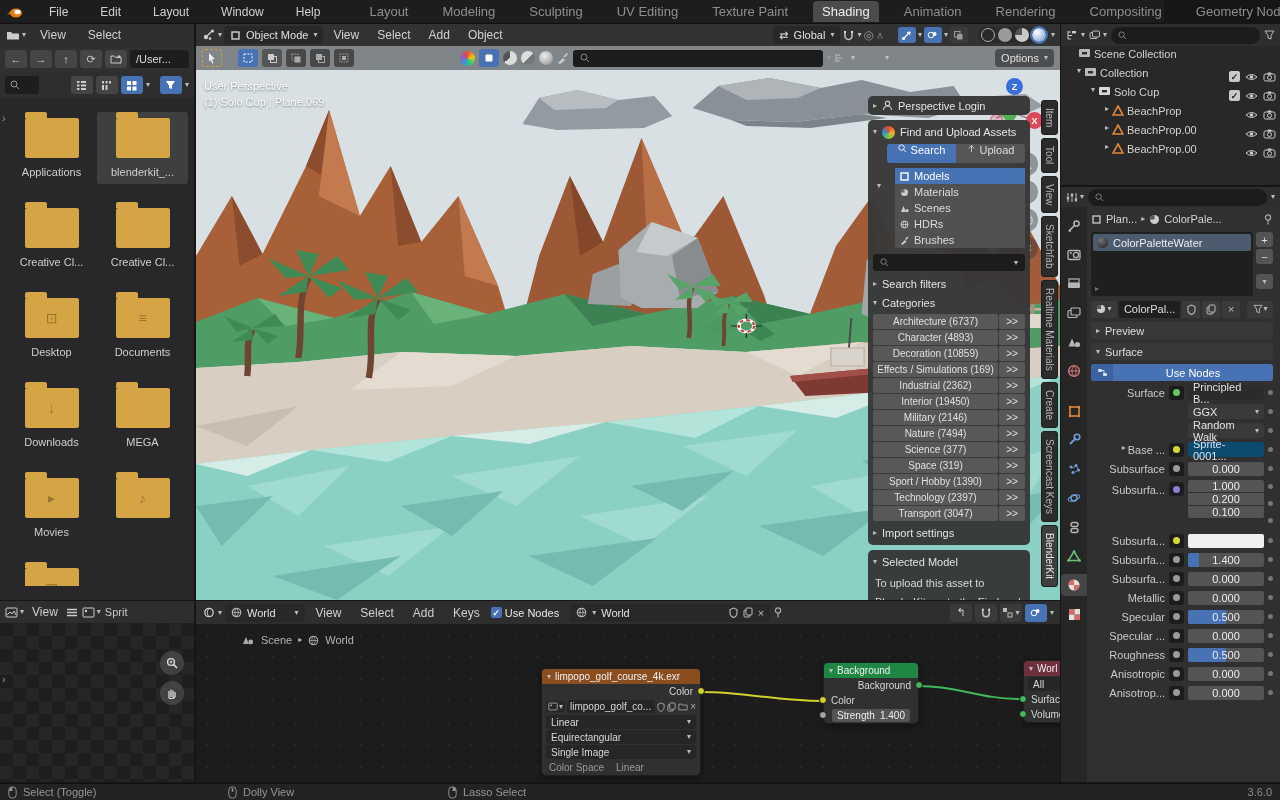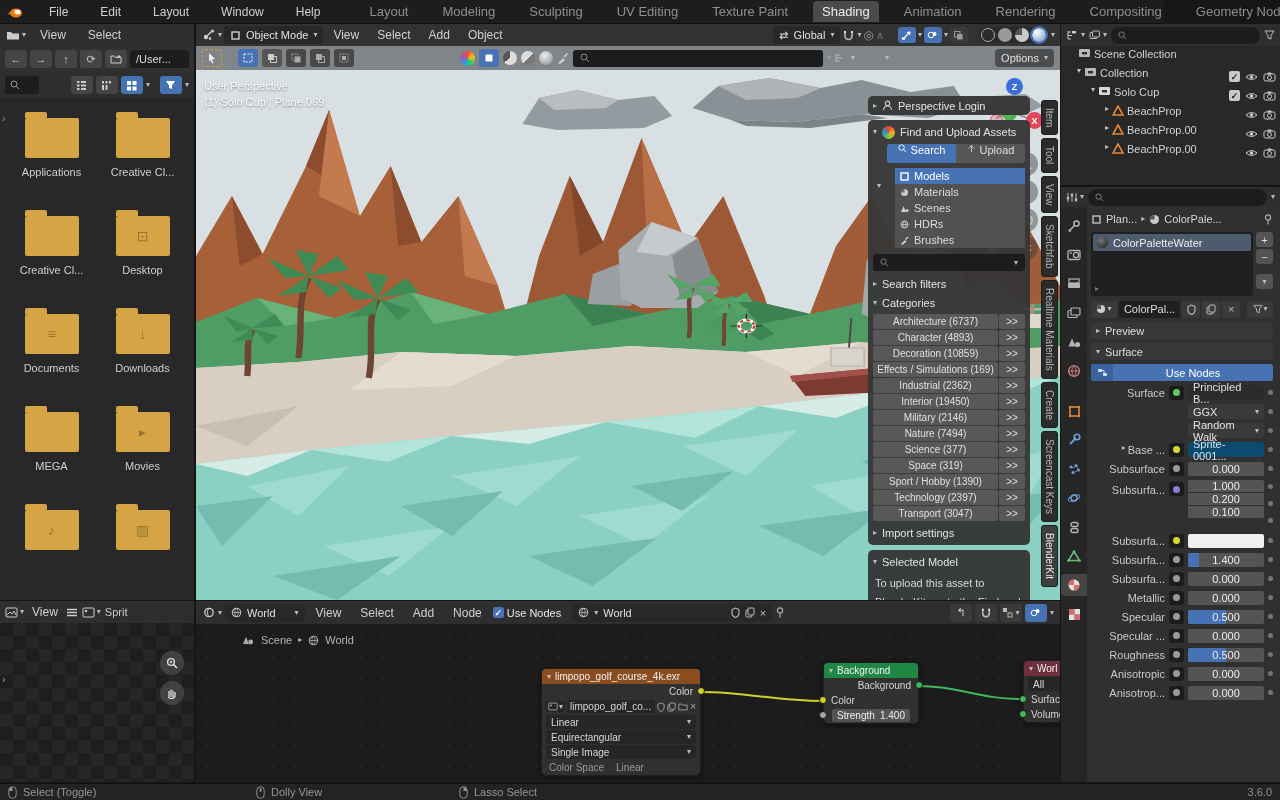--- a/index.html
+++ b/index.html
@@ -258,20 +258,24 @@
         <svg width="11" height="10" viewBox="0 0 11 10">
           <path d="M1 1 h9 L7 5.5 V9 L4 8 V5.5 Z" fill="#fff"></path>
         </svg>
       </span>
     <span class="caret">▾</span>
   </div>
   <div class="fb-grid">
     <div class="folder-tile">
         <span class="folder"></span>
         <span class="folder-label">Applications</span>
+      </div>
+    <div class="folder-tile selected">
+        <span class="folder"></span>
+        <span class="folder-label">blenderkit_...</span>
       </div>
     <div class="folder-tile">
         <span class="folder"></span>
         <span class="folder-label">Creative Cl...</span>
       </div>
     <div class="folder-tile">
         <span class="folder"></span>
         <span class="folder-label">Creative Cl...</span>
       </div>
     <div class="folder-tile">
@@ -1400,21 +1404,21 @@
             <circle cx="7" cy="7" r="5.4" fill="none" stroke="#bbb" stroke-width="1.4"></circle>
             <path d="M1.6 7 h10.8 M7 1.6 a7.8 7.8 0 0 0 0 10.8 M7 1.6 a7.8 7.8 0 0 1 0 10.8" fill="none" stroke="#bbb" stroke-width="1"></path>
           </svg>
         </span>
       <span>World</span>
         <span class="caret" style="margin-left:14px">▾</span>
     </div>
     <span class="menu-item">View</span>
     <span class="menu-item">Select</span>
     <span class="menu-item">Add</span>
-    <span class="menu-item">Node</span>
+    <span class="menu-item">Keys</span>
     <span class="chk" style="background:#4772b3;color:#fff">✓</span>
     <span style="color:#e8e8e8;margin-right:8px">Use Nodes</span>
     <div class="mode-chip" style="width:200px">
       <span>
           <svg width="11" height="11" viewBox="0 0 14 14">
             <circle cx="7" cy="7" r="5.4" fill="none" stroke="#bbb" stroke-width="1.4"></circle>
             <path d="M1.6 7 h10.8 M7 1.6 a7.8 7.8 0 0 0 0 10.8 M7 1.6 a7.8 7.8 0 0 1 0 10.8" fill="none" stroke="#bbb" stroke-width="1"></path>
           </svg>
         </span>
       <span class="caret">▾</span>
@@ -1574,28 +1578,28 @@
         </div>
       <div class="node-row">
           <span class="socket" style="left:-5px;top:3px;background:#42b85c"></span>
           <span>Volume</span>
         </div>
     </div>
   </div>
 </div>
 
 <div id="statusbar">
-  <div class="sb-item" style="width:248px">
+  <div class="sb-item" style="width:220px">
     <svg width="9" height="13" viewBox="0 0 9 13">
         <rect x="0.8" y="0.8" width="7.4" height="11.4" rx="3.5" fill="none" stroke="#8f8f8f"></rect>
         <path d="M1 5 h3.5 V1 a3.5 3.5 0 0 0 -3.5 4 Z" fill="#8f8f8f"></path>
       </svg>
     <span>Select (Toggle)</span>
   </div>
-  <div class="sb-item" style="width:203px">
+  <div class="sb-item" style="width:220px">
     <svg width="9" height="13" viewBox="0 0 9 13">
         <rect x="0.8" y="0.8" width="7.4" height="11.4" rx="3.5" fill="none" stroke="#8f8f8f"></rect>
         <rect x="3.6" y="2" width="1.8" height="4" rx=".9" fill="#8f8f8f"></rect>
       </svg>
     <span>Dolly View</span>
   </div>
   <div class="sb-item">
     <svg width="9" height="13" viewBox="0 0 9 13">
         <rect x="0.8" y="0.8" width="7.4" height="11.4" rx="3.5" fill="none" stroke="#8f8f8f"></rect>
         <path d="M8 5 h-3.5 V1 a3.5 3.5 0 0 1 3.5 4 Z" fill="#8f8f8f"></path>

